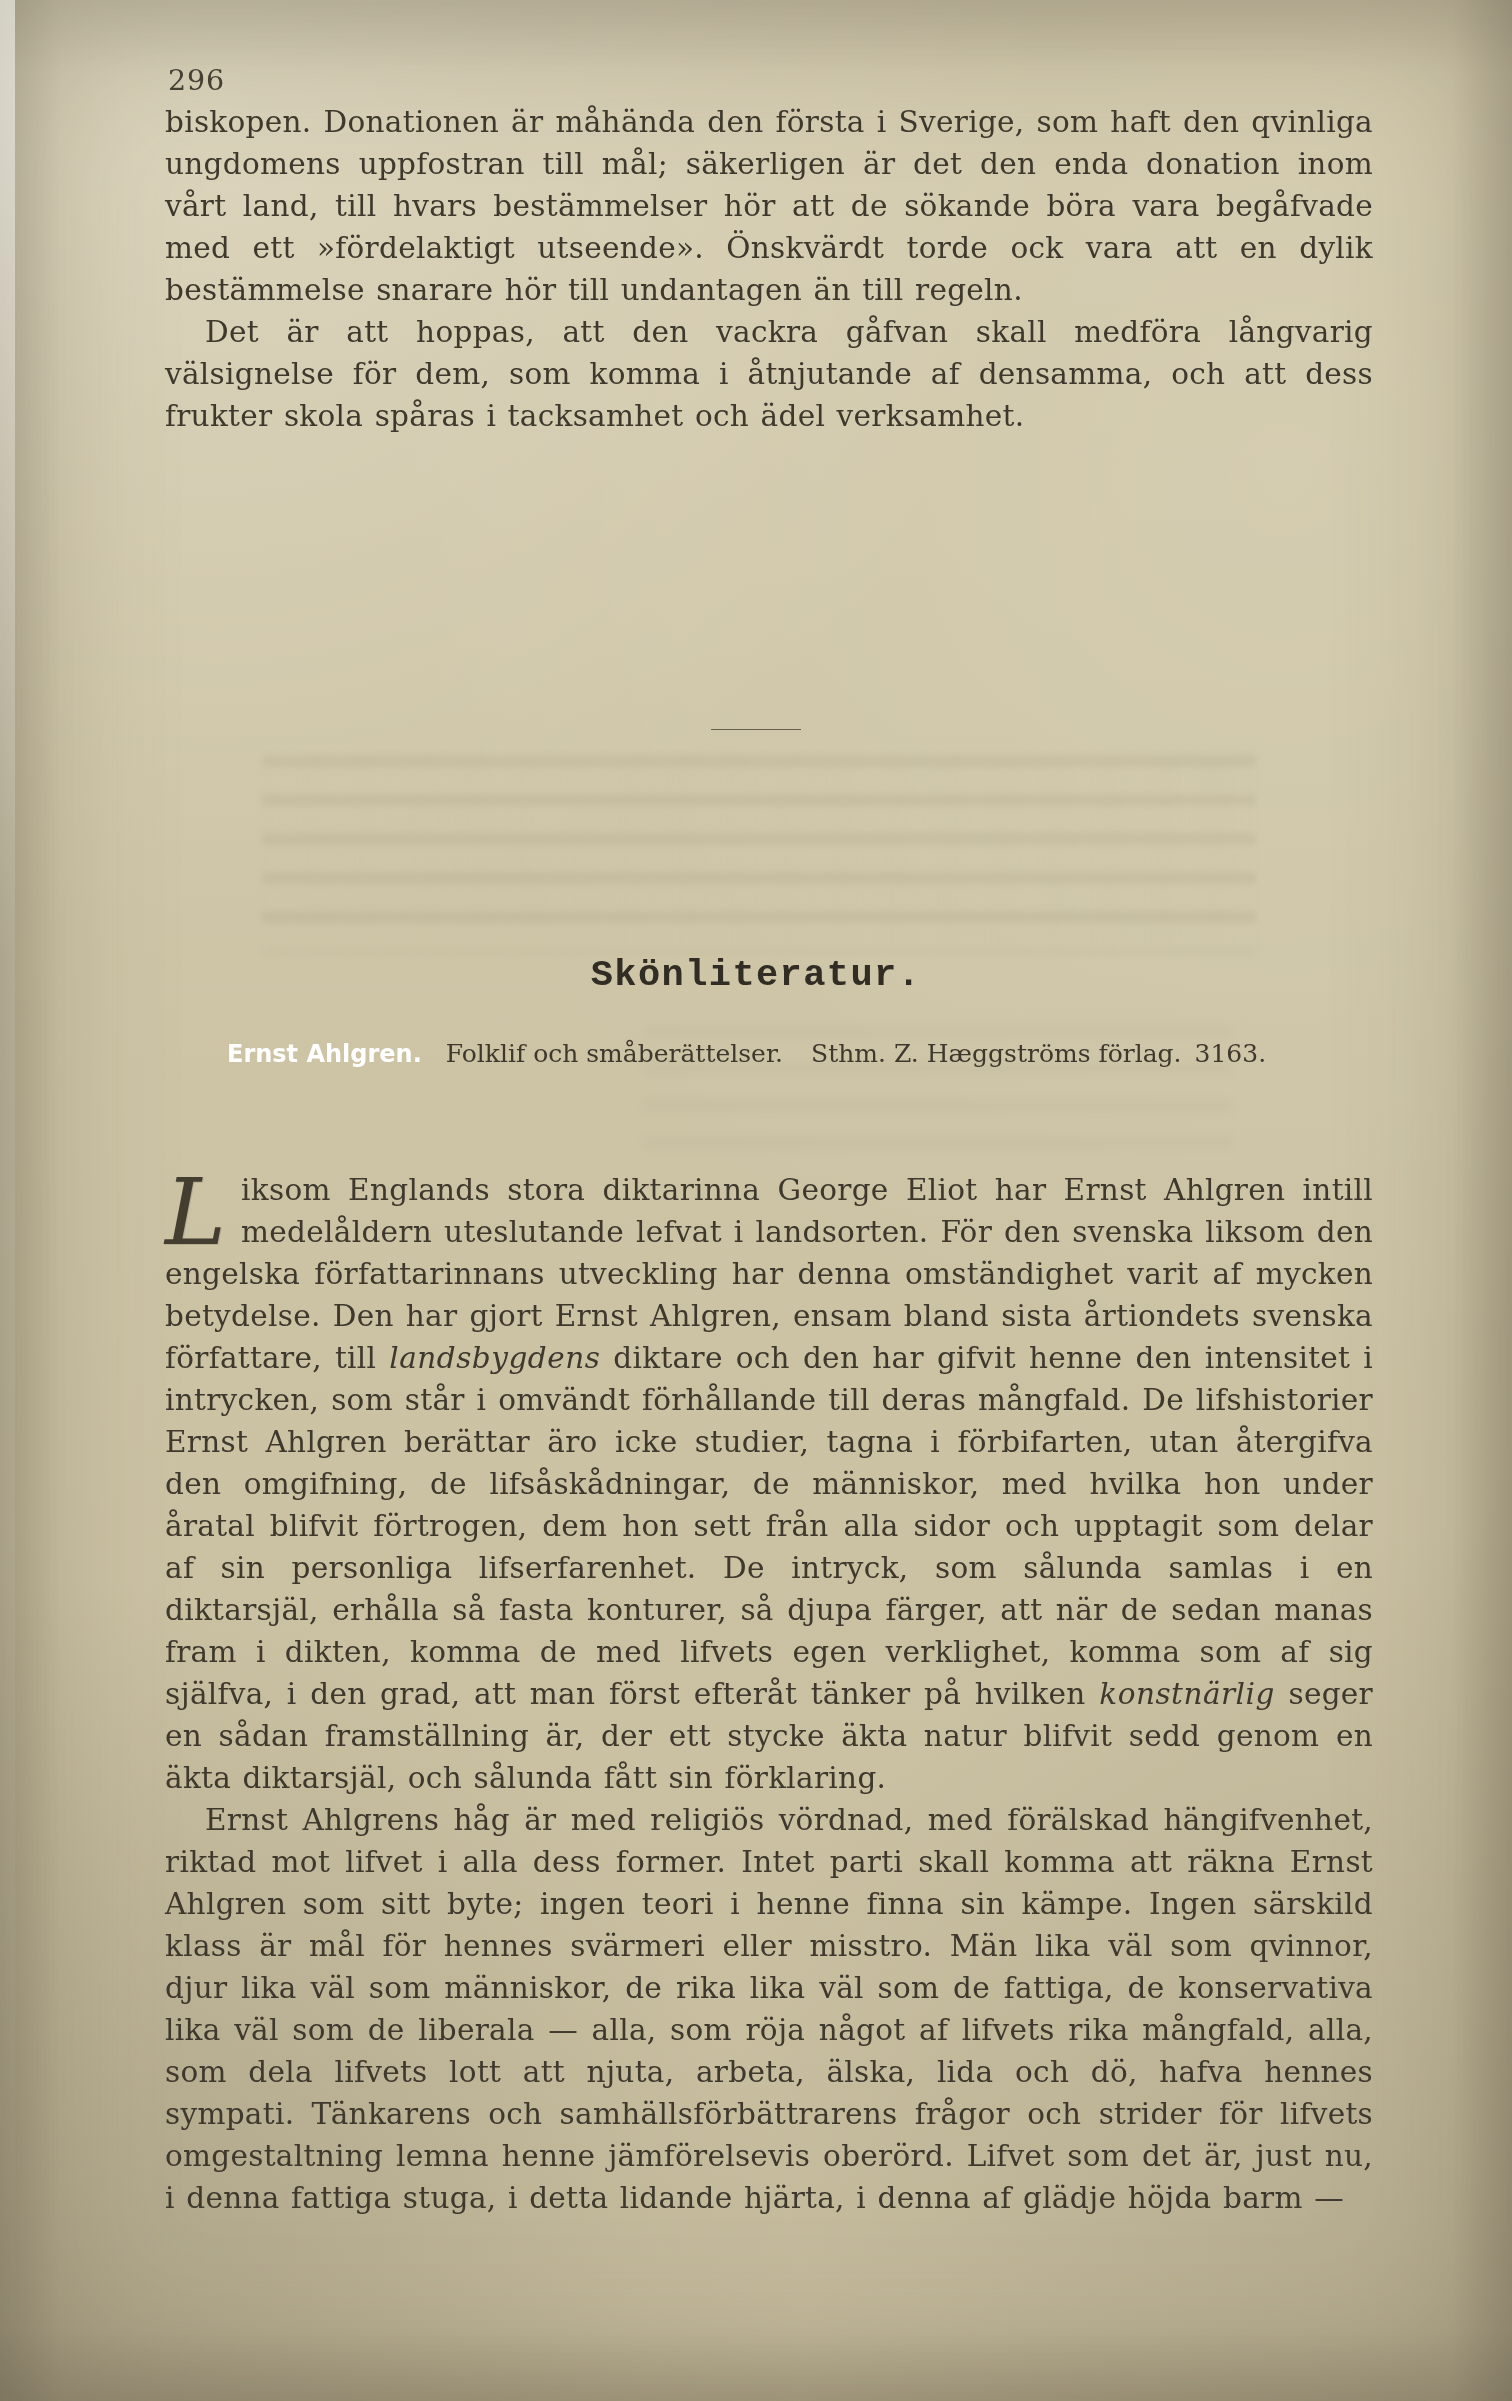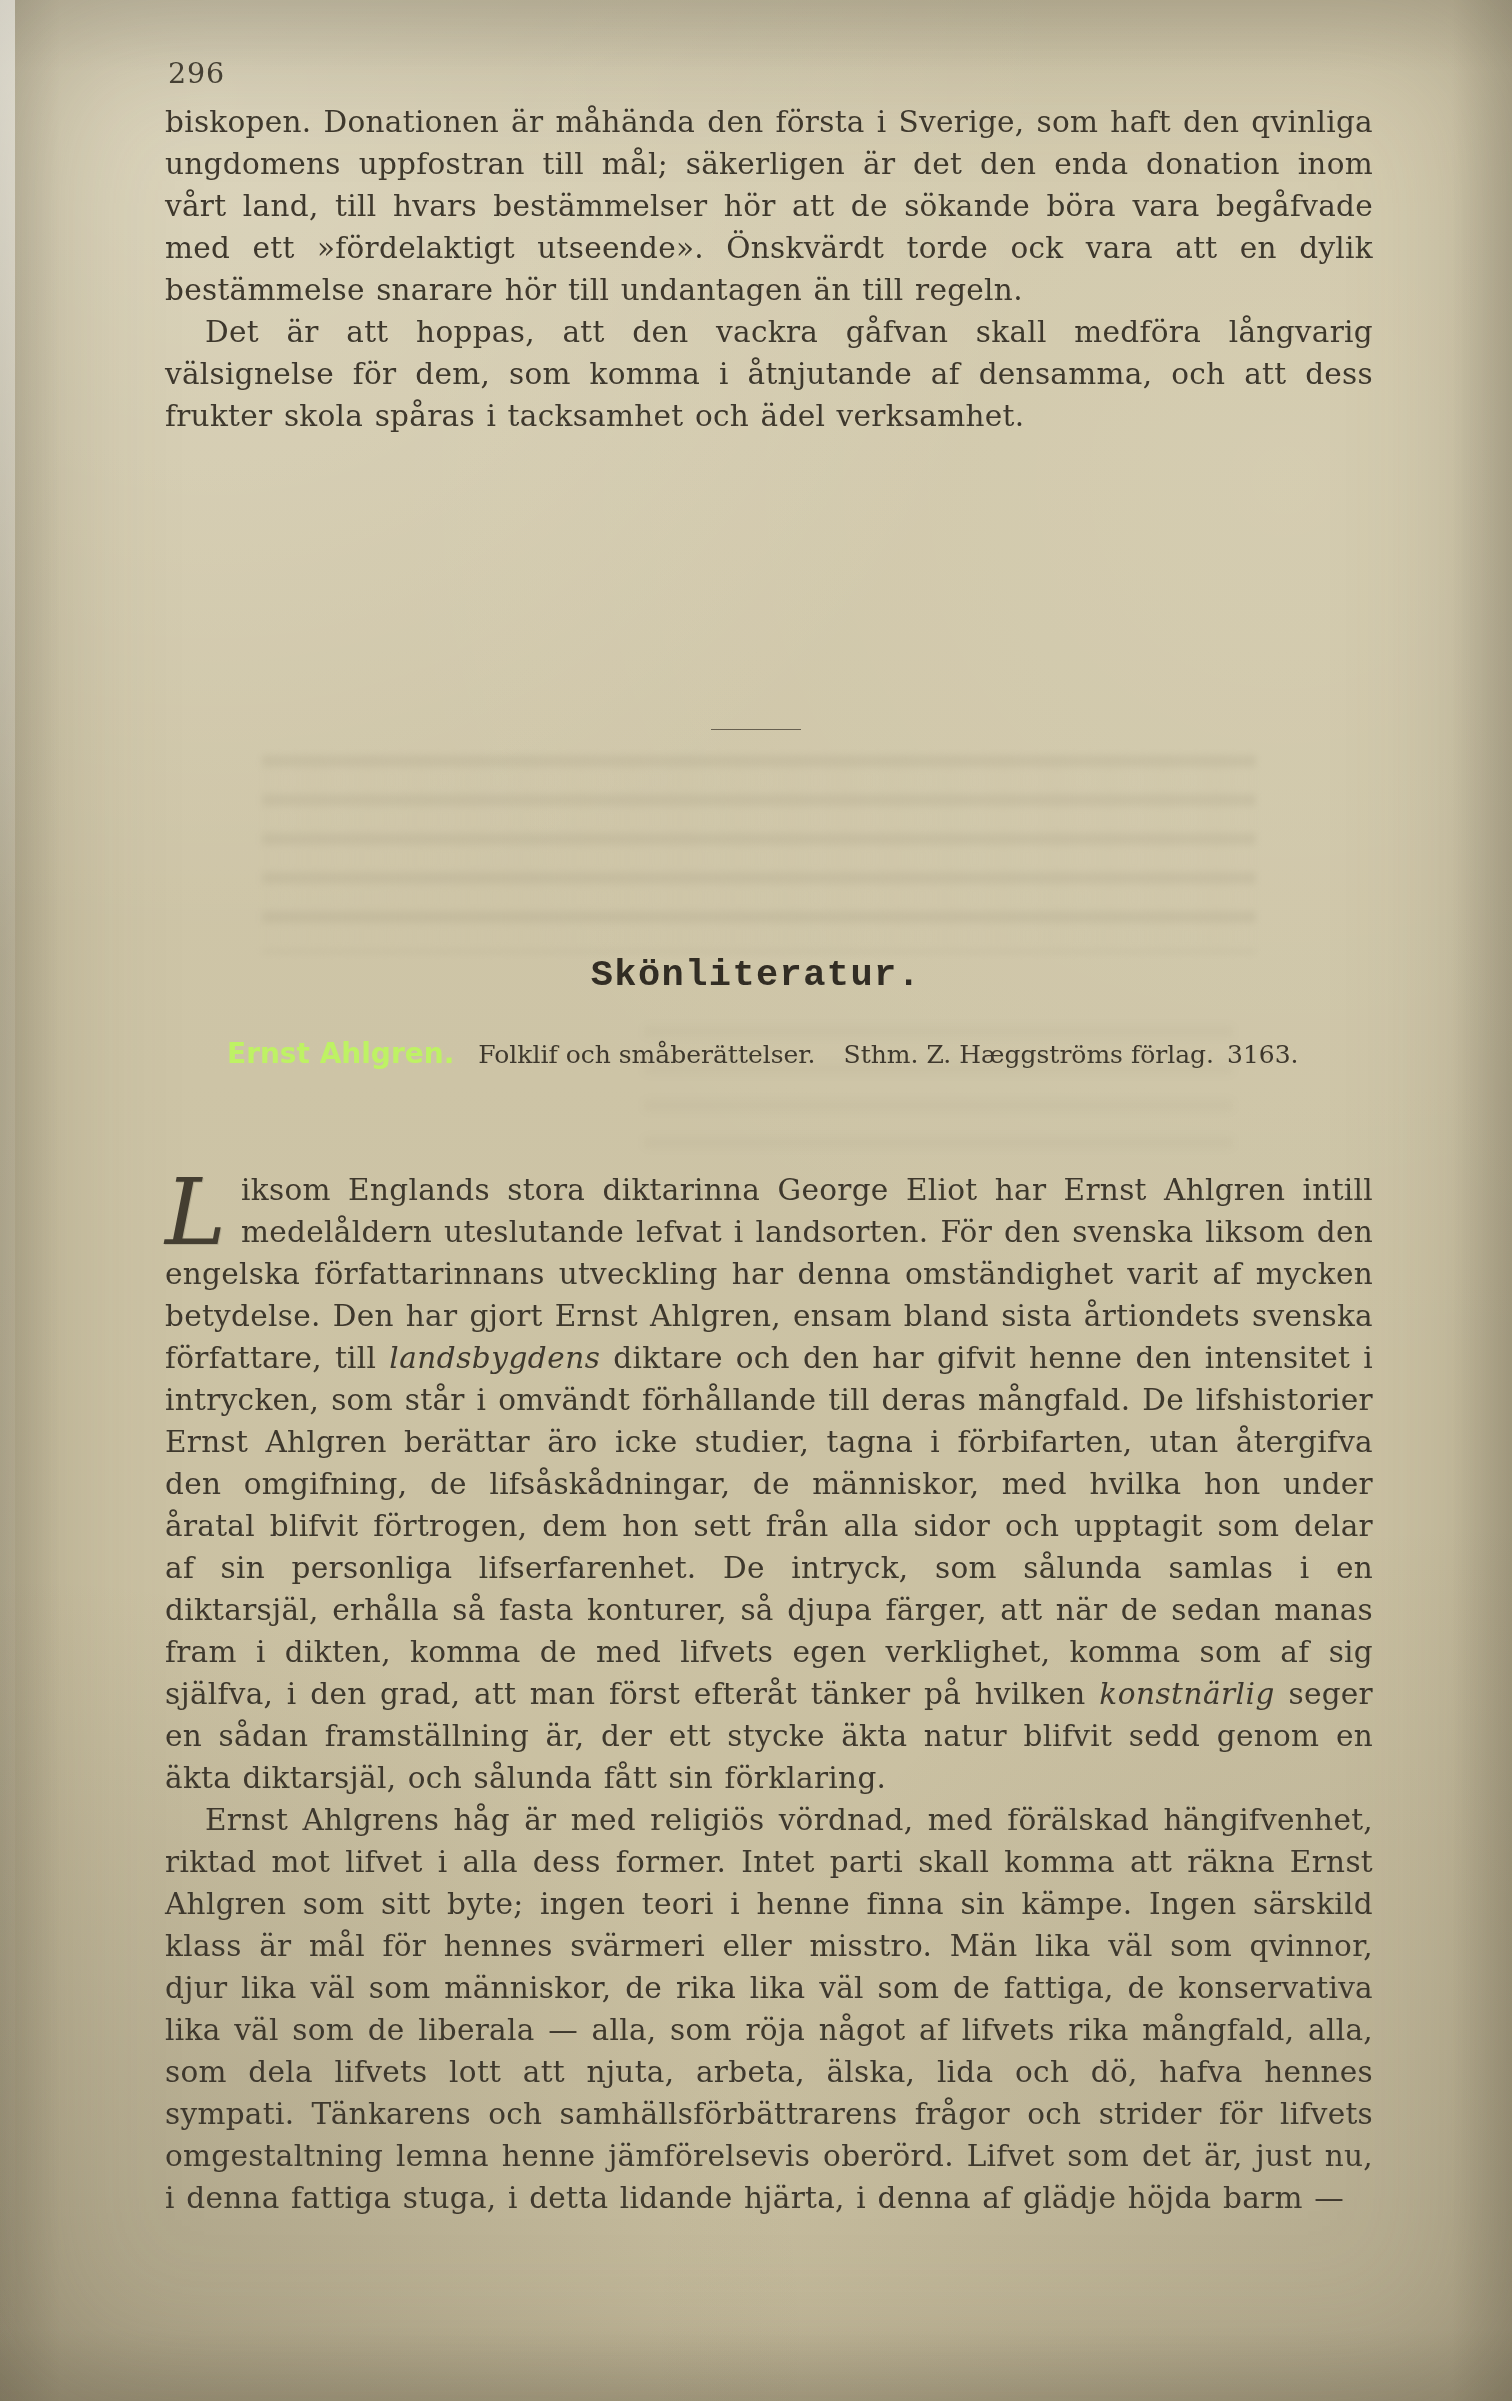--- a/index.html
+++ b/index.html
@@ -29,21 +29,21 @@
     position: absolute;
     left: 0; top: 0; bottom: 0;
     width: 14.7px;
     background: linear-gradient(180deg, rgba(255,255,252,0.55), rgba(255,255,252,0.10) 40%, rgba(255,255,252,0.0));
     pointer-events: none;
   }
 
   .page-number {
     position: absolute;
     left: 168px;
-    top: 57px;
+    top: 64px;
     font-size: 28.5px;
     letter-spacing: 0.9px;
     color: #454034;
   }
 
   .text-col {
     position: absolute;
     left: 165px;
     width: 1208px;
     text-align: justify;
@@ -117,23 +117,23 @@
     left: 227px;
     top: 1035px;
     width: 1132px;
     font-size: 25px;
     line-height: 37px;
     color: #3e382d;
   }
   .bib-author {
     font-family: "DejaVu Sans", "Liberation Sans", sans-serif;
     font-weight: bold;
-    font-size: 28px;
+    font-size: 24px;
     margin-right: 24px;
-    color: #bef264;
+    color: #ffffff;
   }
   .bib-title {
     margin-right: 28px;
     text-align: right;
   }
   .bib-pub { margin-right: 13px; text-align: right; }
   .bib-year { }
   .bib-price { }
 
   .review { top: 1169px; }

